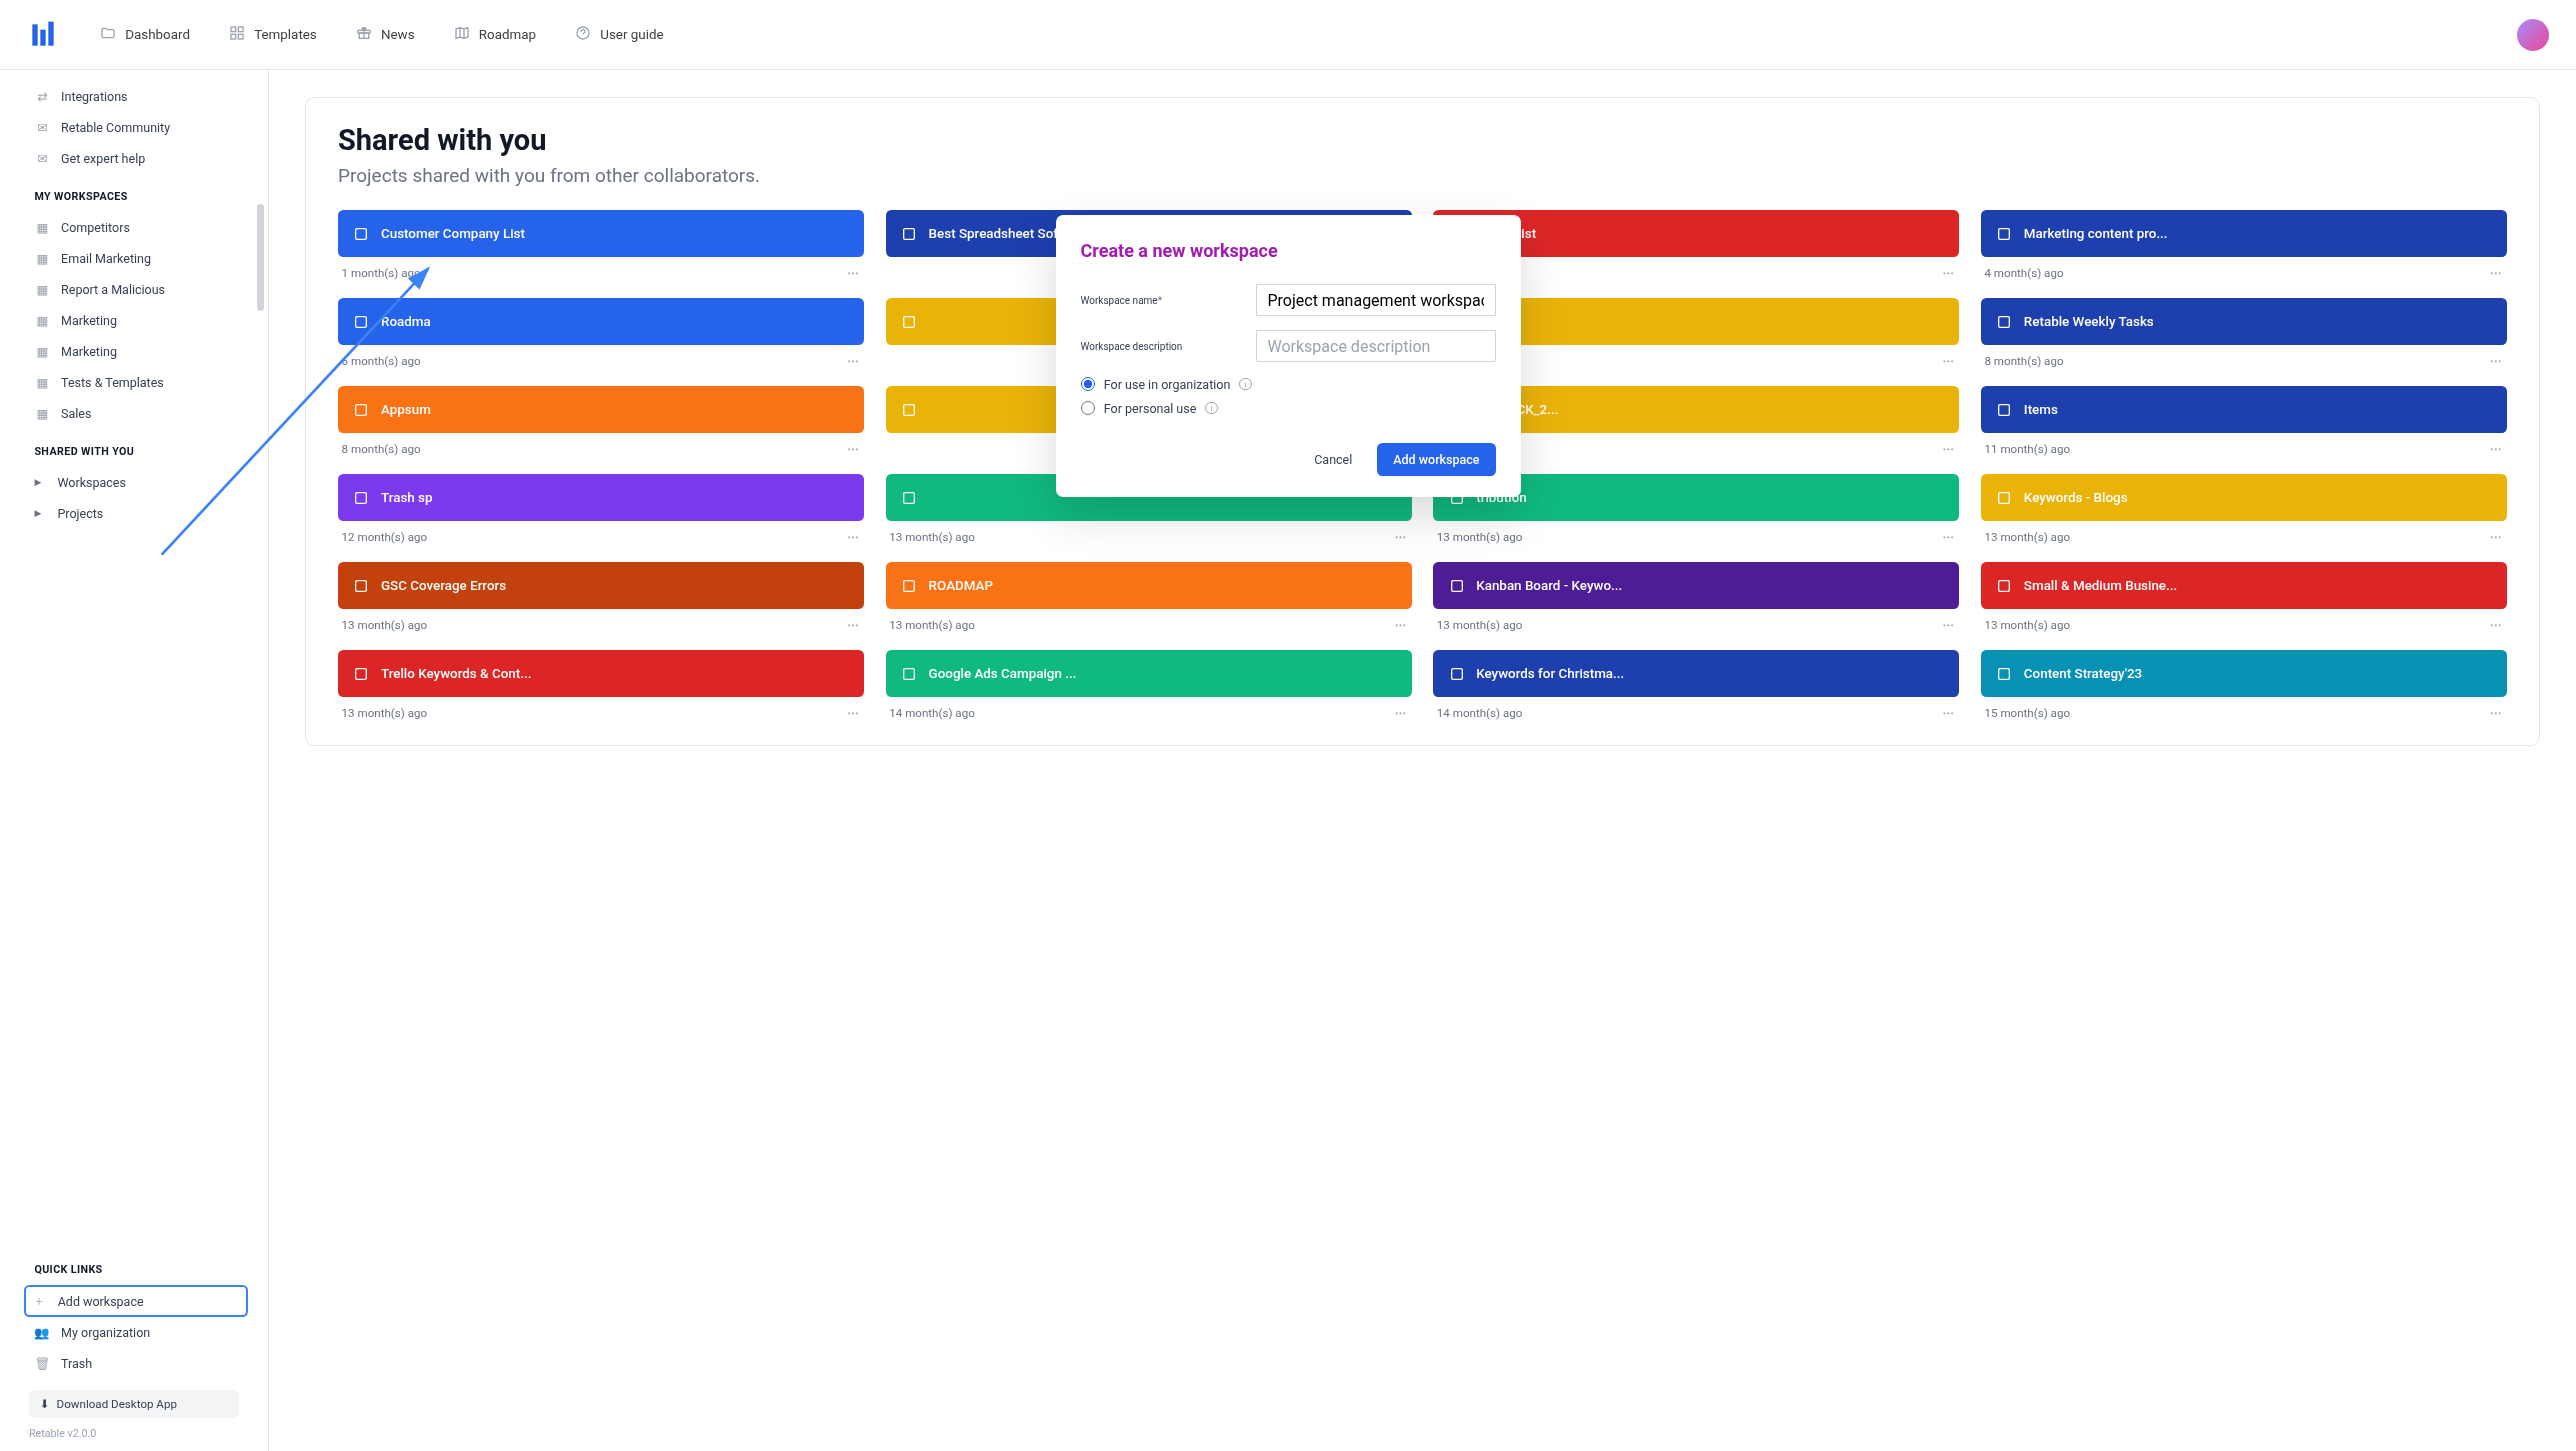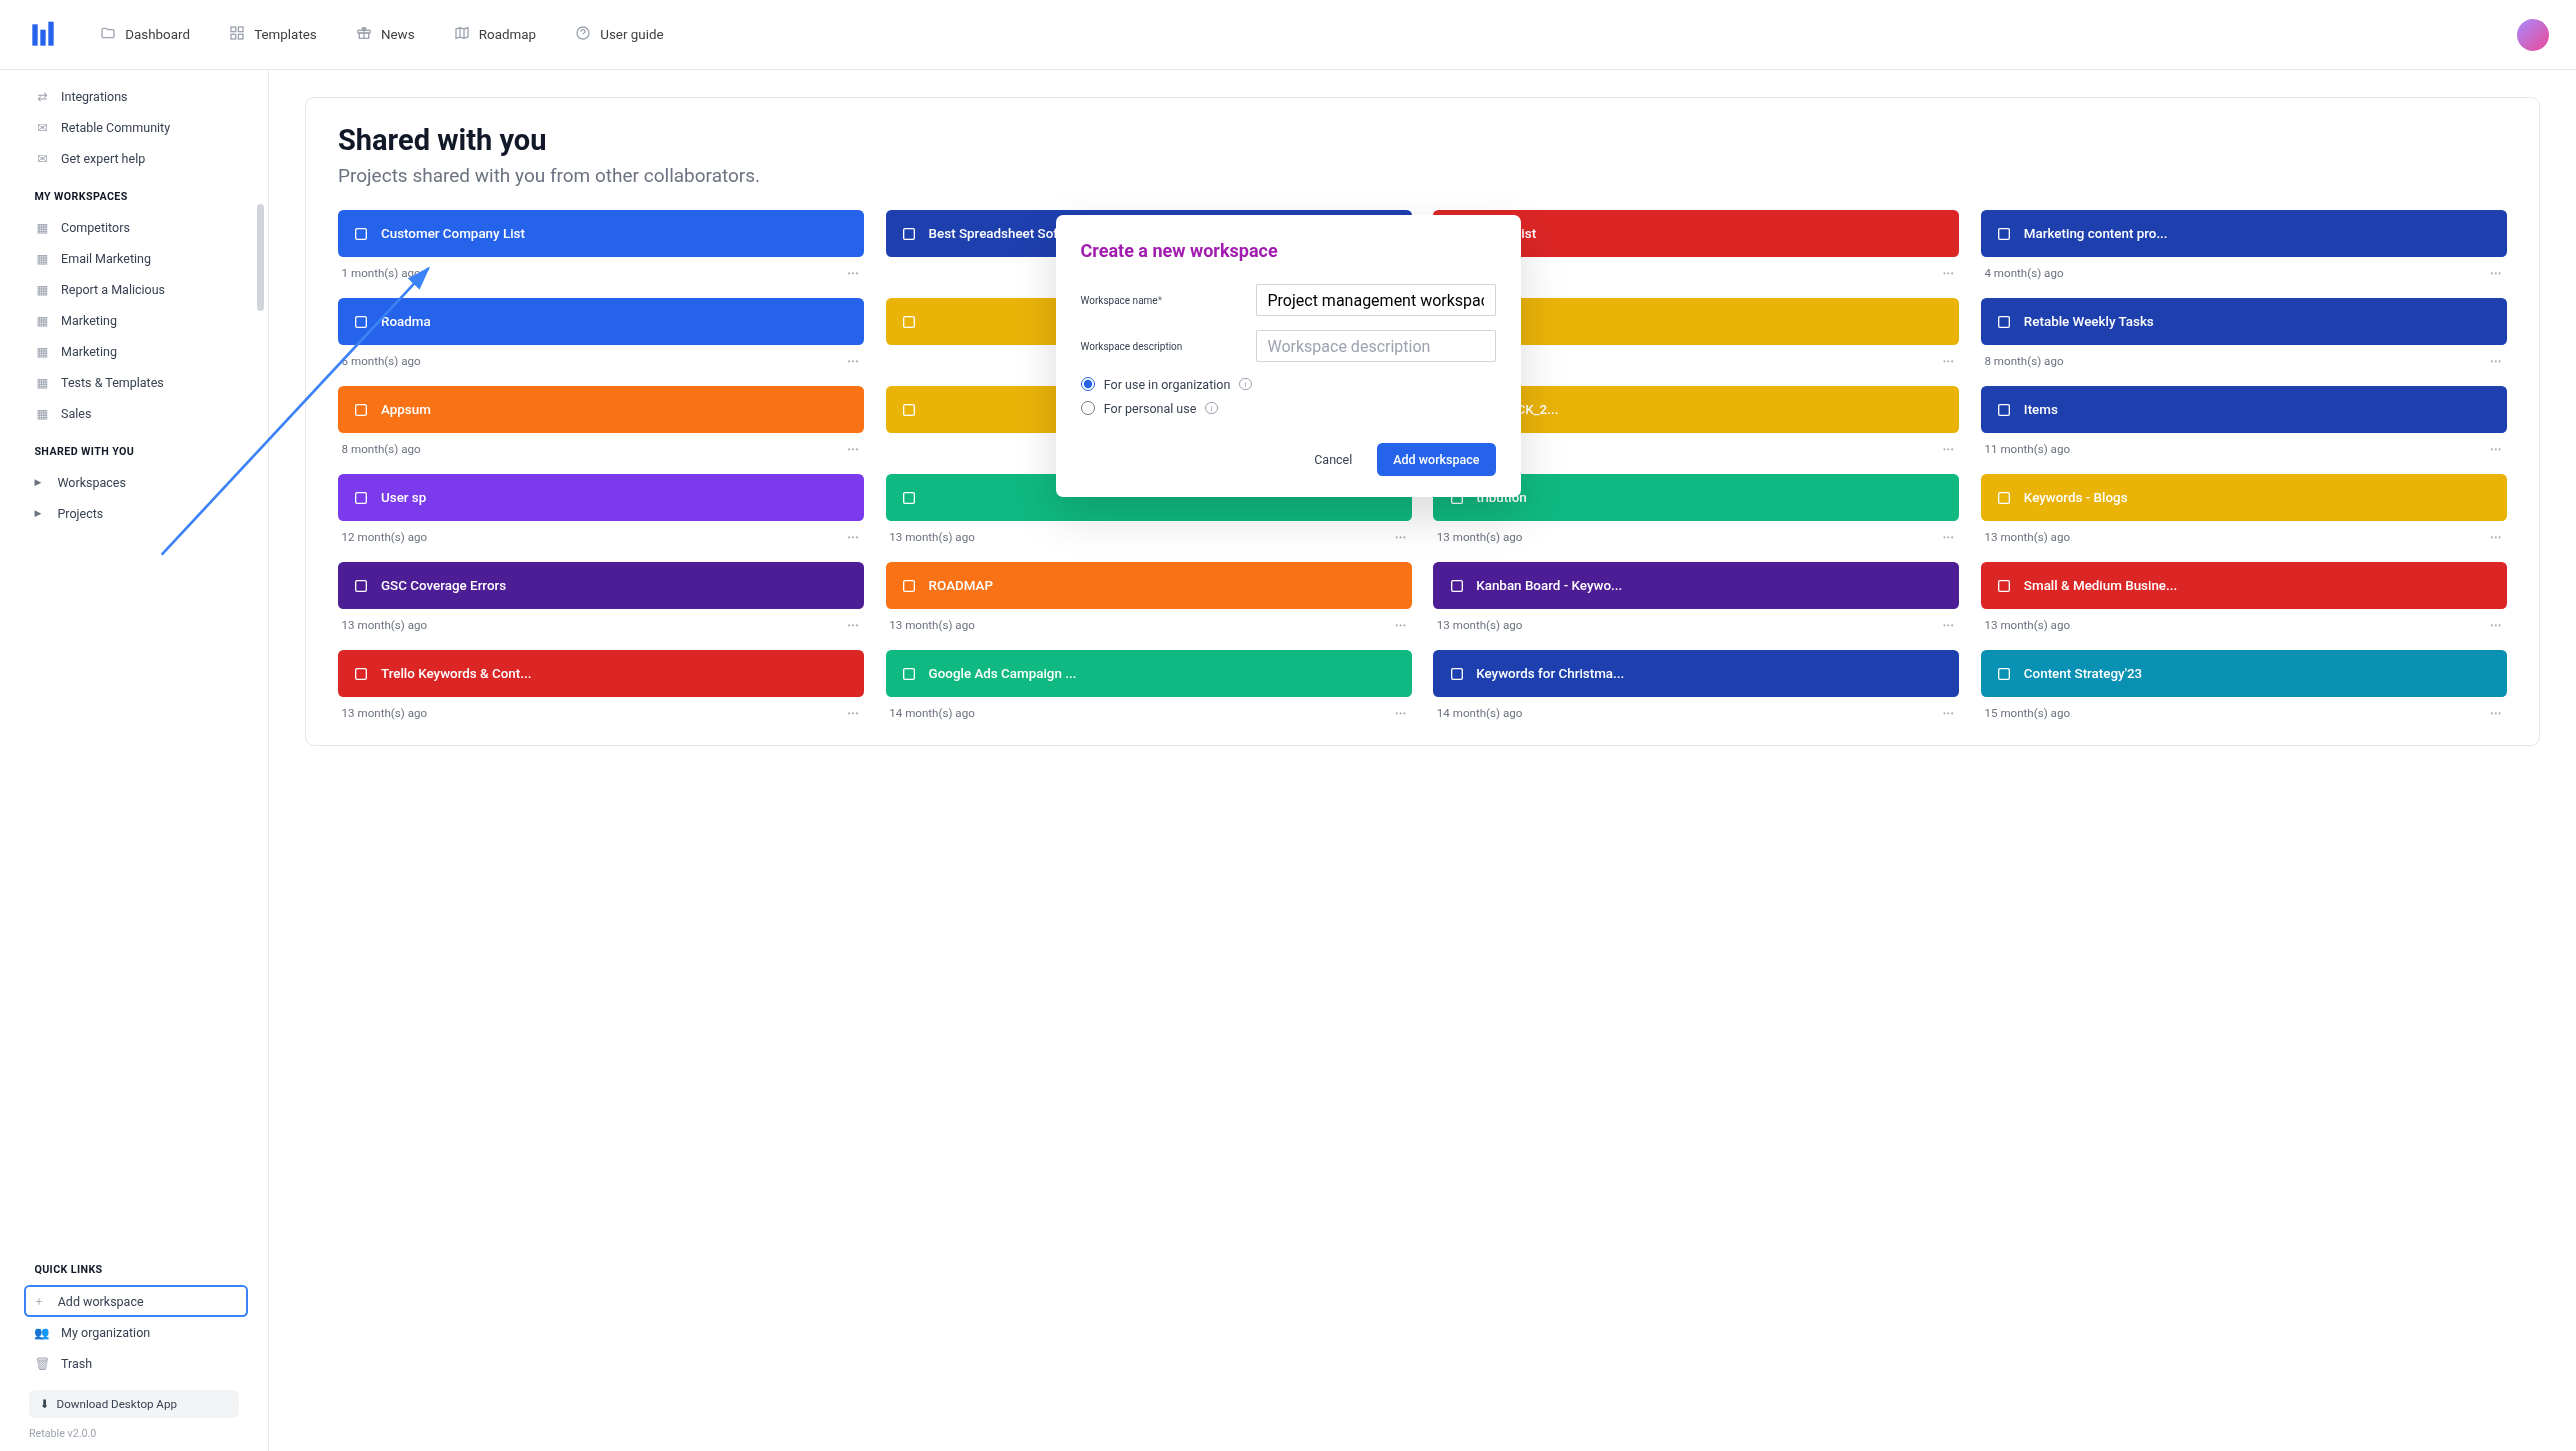--- a/index.html
+++ b/index.html
@@ -377,21 +377,21 @@
               <span class="more">⋯</span>
             </div>
           </div>
           <div class="proj">
             <div class="proj-tile" style="background:#7c3aed">
               <span class="picon">
                 <svg viewBox="0 0 24 24">
                   <rect x="4" y="4" width="16" height="16" rx="2"></rect>
                 </svg>
               </span>
-              <span class="pname">User sp</span>
+              <span class="pname">Trash sp</span>
             </div>
             <div class="proj-meta">
               <span>12 month(s) ago</span>
               <span class="more">⋯</span>
             </div>
           </div>
           <div class="proj">
             <div class="proj-tile" style="background:#10b981">
               <span class="picon">
                 <svg viewBox="0 0 24 24">
@@ -427,21 +427,21 @@
                 </svg>
               </span>
               <span class="pname">Keywords - Blogs</span>
             </div>
             <div class="proj-meta">
               <span>13 month(s) ago</span>
               <span class="more">⋯</span>
             </div>
           </div>
           <div class="proj">
-            <div class="proj-tile" style="background:#4c1d95">
+            <div class="proj-tile" style="background:#c2410c">
               <span class="picon">
                 <svg viewBox="0 0 24 24">
                   <rect x="4" y="4" width="16" height="16" rx="2"></rect>
                 </svg>
               </span>
               <span class="pname">GSC Coverage Errors</span>
             </div>
             <div class="proj-meta">
               <span>13 month(s) ago</span>
               <span class="more">⋯</span>

